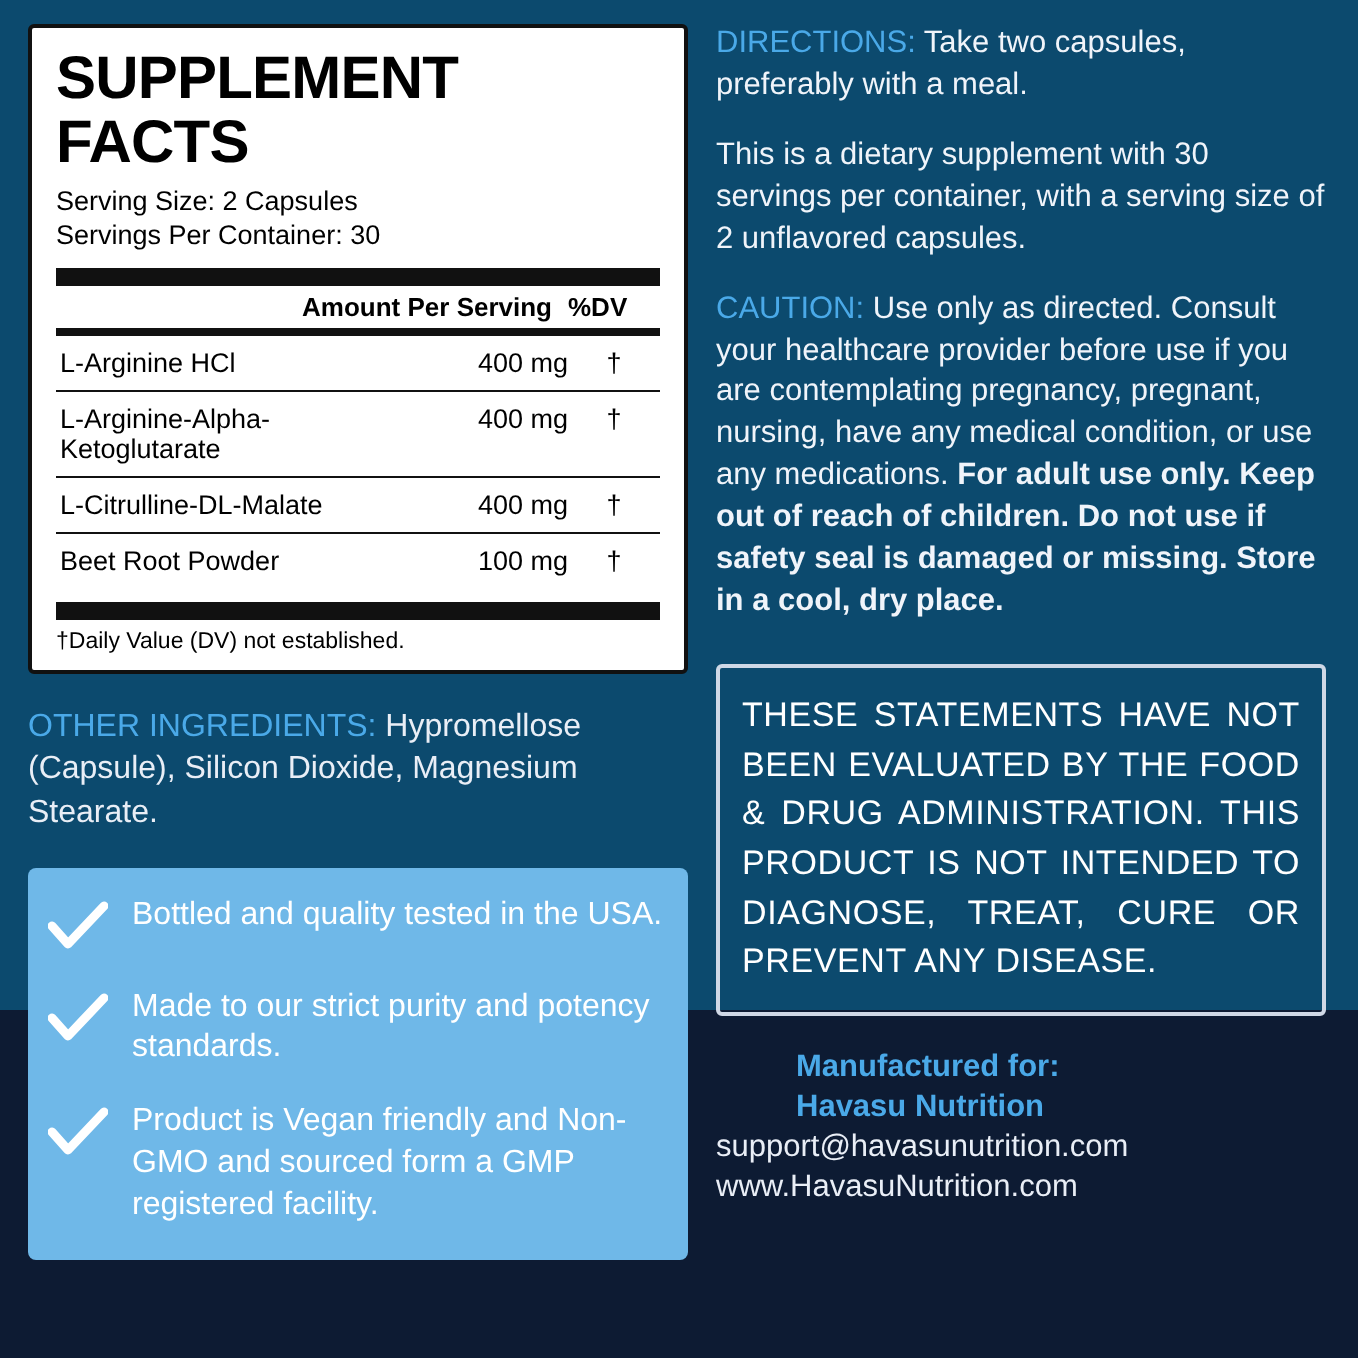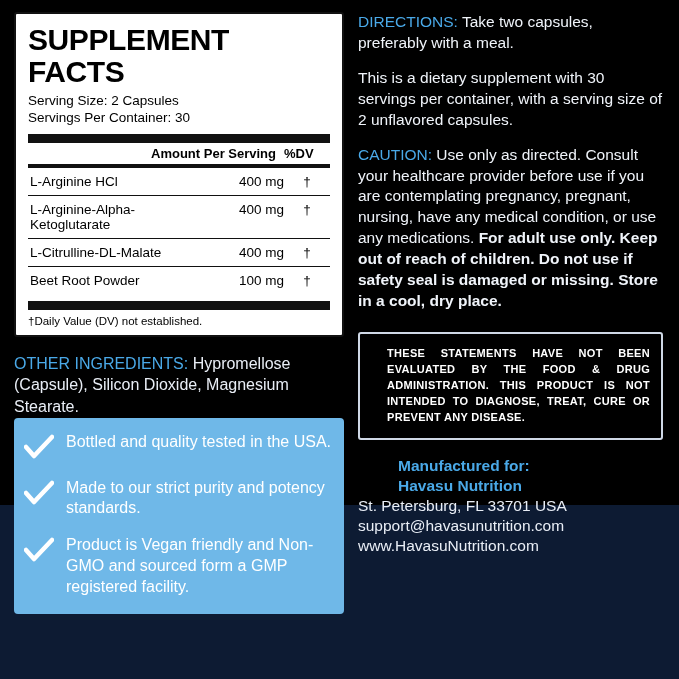--- a/index.html
+++ b/index.html
@@ -5,21 +5,21 @@
   * { box-sizing: border-box; margin: 0; padding: 0; }
   html, body {
     width: 679px; height: 679px;
     background: #0d1b33;
     font-family: "Liberation Sans", sans-serif;
     overflow: hidden;
   }
   .page {
     position: relative;
     width: 679px; height: 505px;
-    background: #000000;
+    background: #0c4a6e;
     padding: 12px 14px;
     display: flex;
     gap: 14px;
   }
   .col-left { width: 330px; display: flex; flex-direction: column; }
   .col-right { width: 305px; display: flex; flex-direction: column; }
 
   
   .sf-panel {
     background: #ffffff;
@@ -70,20 +70,21 @@
   .other-ing {
     margin-top: 16px;
     font-size: 16px;
     line-height: 1.35;
     color: #e9eef6;
   }
   .other-ing .hdr { color: #4aa9e8; font-weight: normal; }
 
   
   .benefits {
+    margin-top: 16px;
     background: #6fb8e8;
     border-radius: 4px;
     padding: 14px 10px 16px 8px;
     display: flex;
     flex-direction: column;
     gap: 16px;
     flex: 1;
   }
   .benefit {
     display: flex;
@@ -114,26 +115,25 @@
   .rtext .bold { font-weight: bold; }
 
   .disclaimer {
     border: 2px solid #cfd8e6;
     border-radius: 3px;
     padding: 12px 11px;
     margin-top: 6px;
   }
   .disclaimer p {
     color: #ffffff;
-    font-size: 11px;
-    font-weight: bold;
+    font-size: 17px;
+    font-weight: normal;
     letter-spacing: 0.3px;
     line-height: 1.45;
     text-align: justify;
-    margin-left: 16px;
   }
 
   .mfg { margin-top: 16px; }
   .mfg .l1 { color: #4aa9e8; font-weight: bold; font-size: 15.5px; line-height: 1.3; margin-left: 40px; }
   .mfg .l2 { color: #e9eef6; font-size: 15.5px; line-height: 1.3; }
 </style>
 </head>
 <body>
 
 <div class="page">
@@ -231,20 +231,19 @@
       <span class="lbl">CAUTION:</span><span> Use only as directed. Consult your healthcare provider before use if you are contemplating pregnancy, pregnant, nursing, have any medical condition, or use any medications. </span><span class="bold">For adult use only. Keep out of reach of children. Do not use if safety seal is damaged or missing. Store in a cool, dry place.</span>
     </div>
 
     <div class="disclaimer">
       <p>THESE STATEMENTS HAVE NOT BEEN EVALUATED BY THE FOOD &amp; DRUG ADMINISTRATION. THIS PRODUCT IS NOT INTENDED TO DIAGNOSE, TREAT, CURE OR PREVENT ANY DISEASE.</p>
     </div>
 
     <div class="mfg">
       <div class="l1">Manufactured for:</div>
       <div class="l1">Havasu Nutrition</div>
-      <div class="l2">St. Petersburg, FL 33701 USA</div>
       <div class="l2">support@havasunutrition.com</div>
       <div class="l2">www.HavasuNutrition.com</div>
     </div>
 
   </div>
 
 </div>
 
 </body></html>

